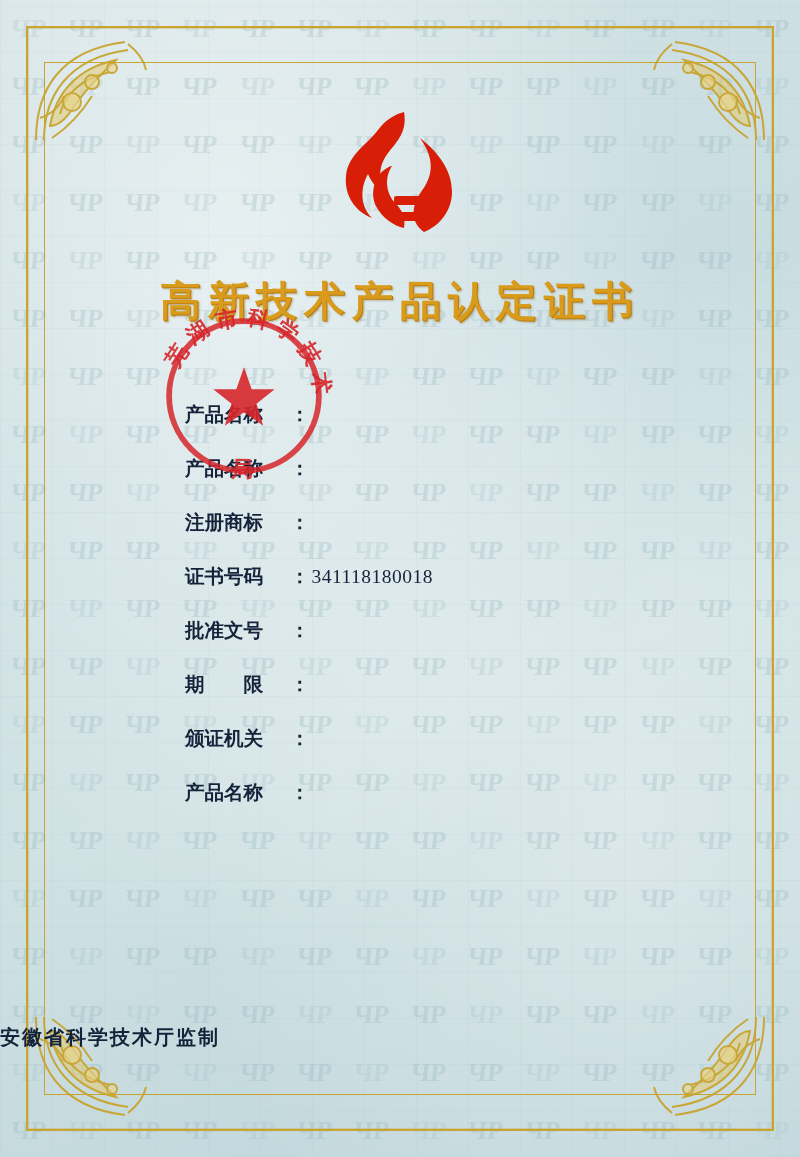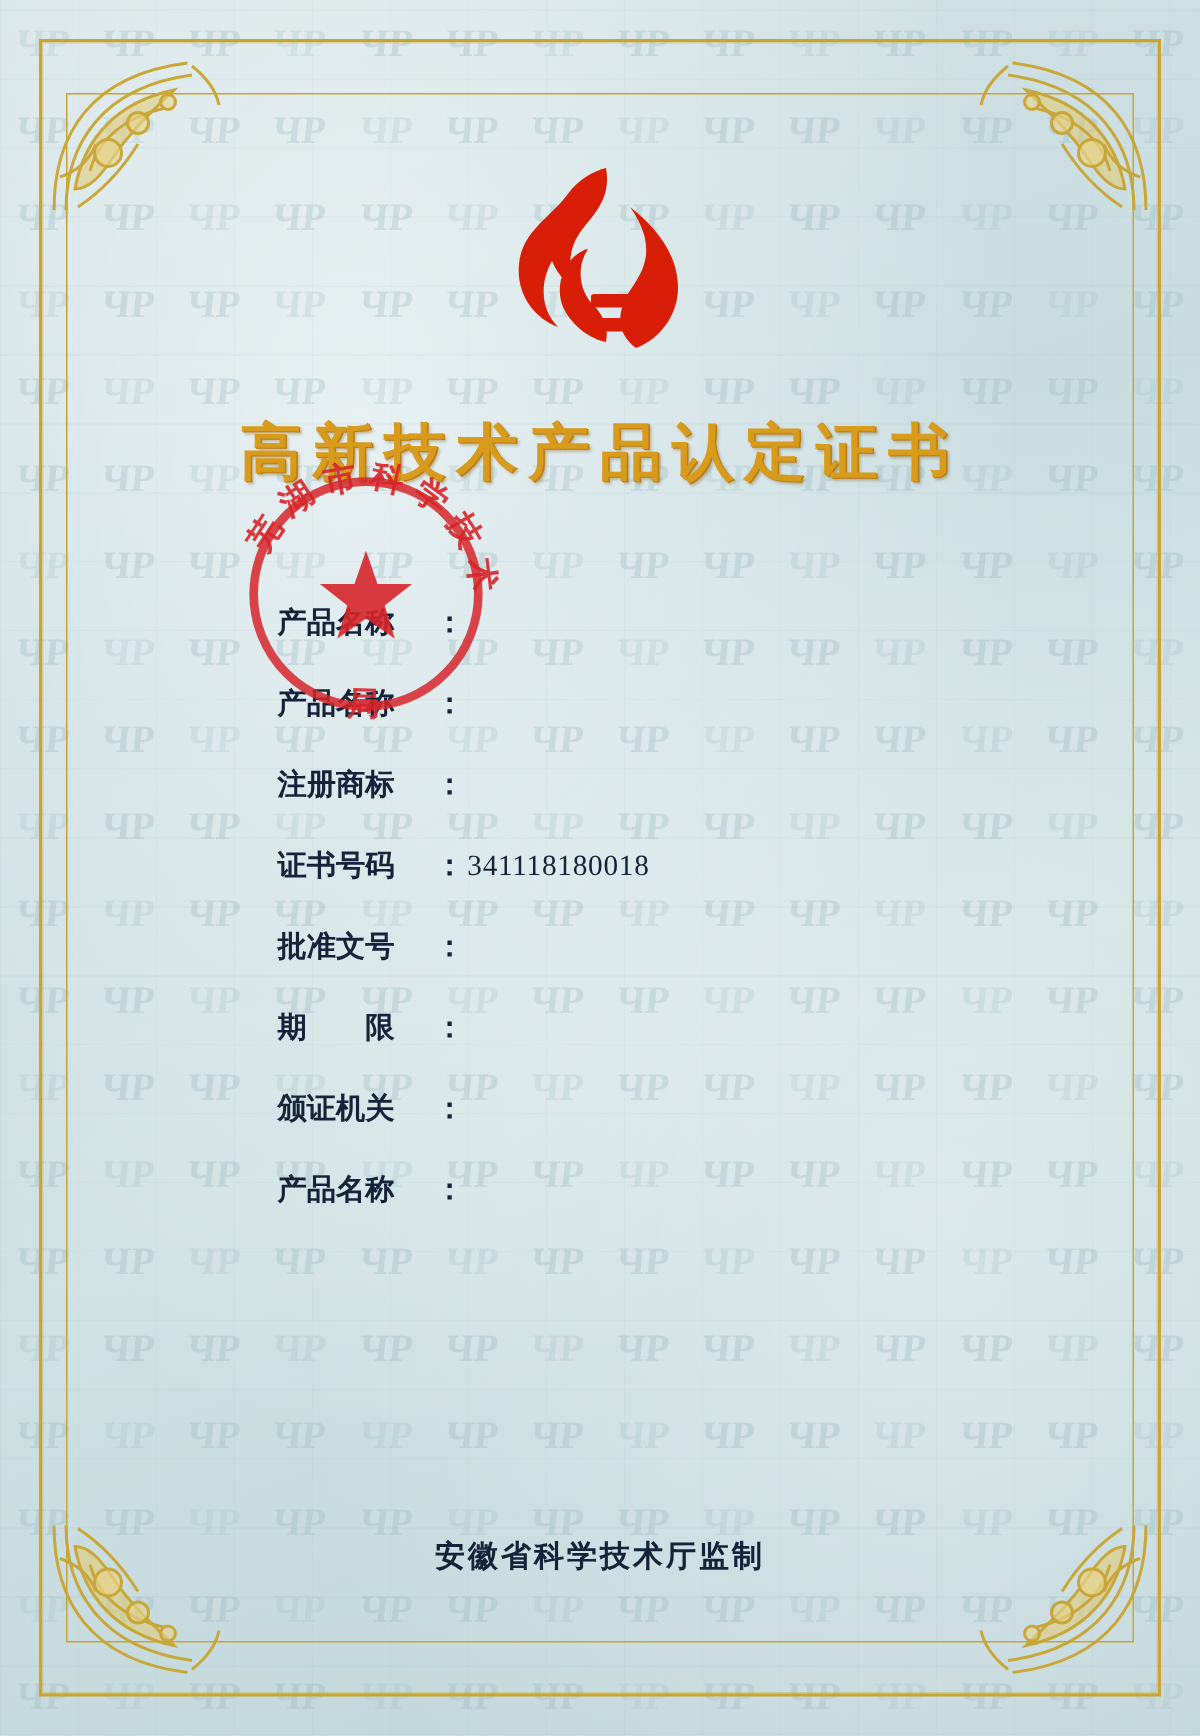--- a/index.html
+++ b/index.html
@@ -156,21 +156,20 @@
     height: 192px;
     pointer-events: none;
   }
   .seal svg { width:100%; height:100%; display:block; }
 
   .footer {
     position: absolute;
     bottom: 106px;
     left: 0;
     right: 0;
-    text-align: center;
     font-family: "Liberation Serif", serif;
     font-weight: bold;
     font-size: 20px;
     color: #14223a;
     letter-spacing: 2px;
   }
 </style>
 </head>
 <body>
 

